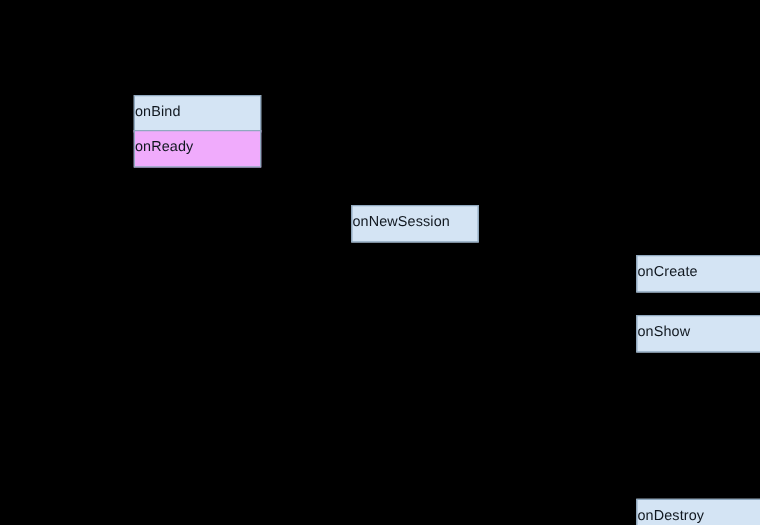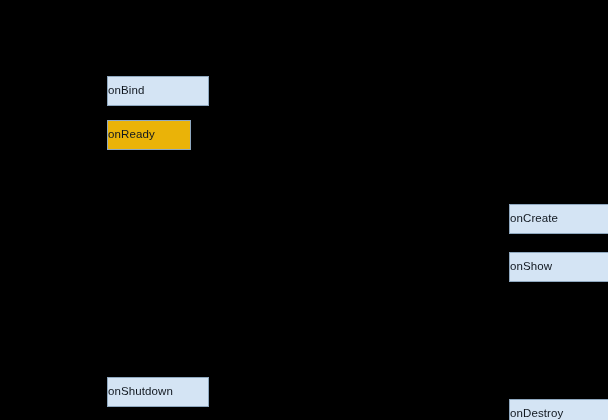--- a/index.html
+++ b/index.html
@@ -37,28 +37,28 @@
     pointer-events: none;
   }
 </style>
 </head>
 <body>
 
 <div id="canvas" style="width: 608px; height: 420px; background: rgb(0, 0, 0);">
     <div class="node" style="left: 90px; top: 76px; width: 102px; height: 30px; background: rgb(212, 228, 244); border-color: rgb(143, 168, 191); color: rgb(16, 23, 31);">
       <span class="node-label">onBind</span>
     </div>
-    <div class="node" style="left: 90px; top: 120px; width: 84px; height: 30px; background: #eab308; border-color: rgb(143, 168, 191); color: rgb(16, 23, 31);">
+    <div class="node" style="left: 90px; top: 104px; width: 102px; height: 30px; background: #f0abfc; border-color: rgb(143, 168, 191); color: rgb(16, 23, 31);">
       <span class="node-label">onReady</span>
+    </div>
+    <div class="node" style="left: 264px; top: 164px; width: 102px; height: 30px; background: rgb(212, 228, 244); border-color: rgb(143, 168, 191); color: rgb(16, 23, 31);">
+      <span class="node-label">onNewSession</span>
     </div>
     <div class="node" style="left: 492px; top: 204px; width: 103px; height: 30px; background: rgb(212, 228, 244); border-color: rgb(143, 168, 191); color: rgb(16, 23, 31);">
       <span class="node-label">onCreate</span>
     </div>
     <div class="node" style="left: 492px; top: 252px; width: 114px; height: 30px; background: rgb(212, 228, 244); border-color: rgb(143, 168, 191); color: rgb(16, 23, 31);">
       <span class="node-label">onShow</span>
     </div>
-    <div class="node" style="left: 90px; top: 377px; width: 102px; height: 30px; background: rgb(212, 228, 244); border-color: rgb(143, 168, 191); color: rgb(16, 23, 31);">
-      <span class="node-label">onShutdown</span>
-    </div>
     <div class="node" style="left: 492px; top: 399px; width: 127px; height: 30px; background: rgb(212, 228, 244); border-color: rgb(143, 168, 191); color: rgb(16, 23, 31);">
       <span class="node-label">onDestroy</span>
     </div>
   </div>
 
 </body></html>

